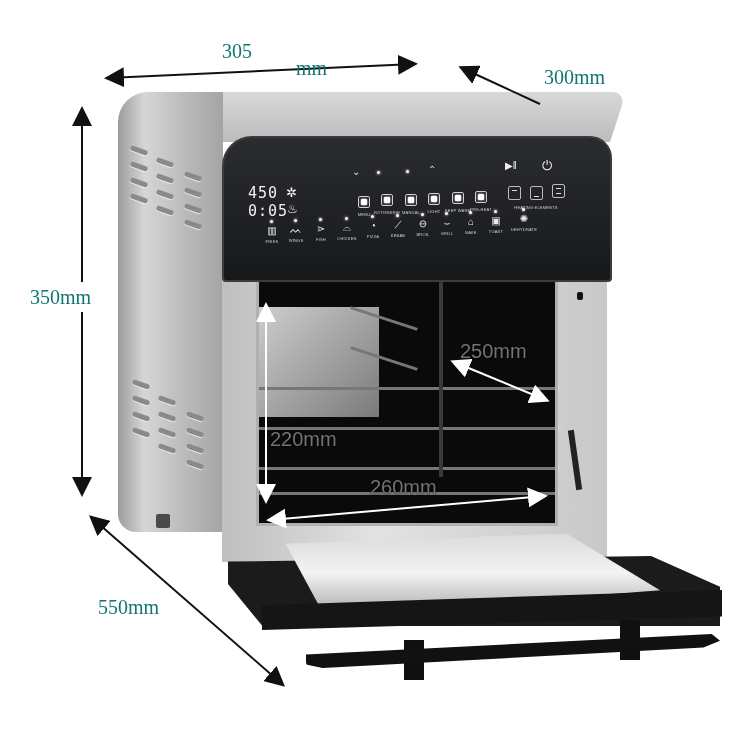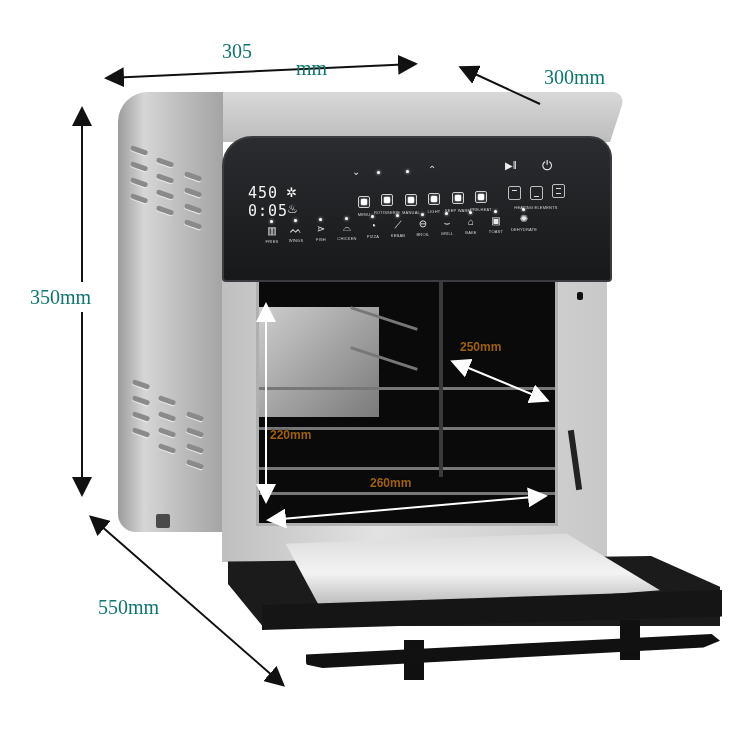--- a/index.html
+++ b/index.html
@@ -1,19 +1,19 @@
 <!DOCTYPE html>
 <html><head>
 <meta charset="utf-8">
 <style>
   html,body{margin:0;padding:0;background:#fff;}
   body{width:755px;height:755px;position:relative;overflow:hidden;font-family:"Liberation Sans",sans-serif;}
   .abs{position:absolute;}
   .dim-label{position:absolute;font-family:Liberation Serif, serif;font-size:20px;color:#0f766e;white-space:nowrap;}
-  .dim-label-w{position:absolute;font-family:"Liberation Sans",sans-serif;font-size:12px;color:#a16207;white-space:nowrap;font-weight:bold;text-shadow:0 0 2px #000;}
+  .dim-label-w{position:absolute;font-family:"Liberation Sans",sans-serif;font-size:20px;color:#737373;white-space:nowrap;font-weight:normal;text-shadow:0 0 2px #000;}
   svg.overlay{position:absolute;left:0;top:0;}
   
   .side{position:absolute;left:118px;top:92px;width:105px;height:440px;
         background:linear-gradient(90deg,#9c9c9c 0%,#d6d6d6 25%,#bdbdbd 60%,#a4a4a4 100%);
         border-radius:30px 0 0 18px;}
   .top{position:absolute;left:140px;top:92px;width:470px;height:50px;
        background:linear-gradient(180deg,#d8d8d8,#bcbcbc);transform:skewX(-18deg);transform-origin:left bottom;border-radius:14px 14px 0 0;}
   .front{position:absolute;left:222px;top:262px;width:385px;height:300px;
          background:linear-gradient(90deg,#bfbfbf,#e2e2e2 40%,#c8c8c8);}
   .panel{position:absolute;left:222px;top:136px;width:390px;height:146px;background:linear-gradient(180deg,#2a2c2f,#16181a);

